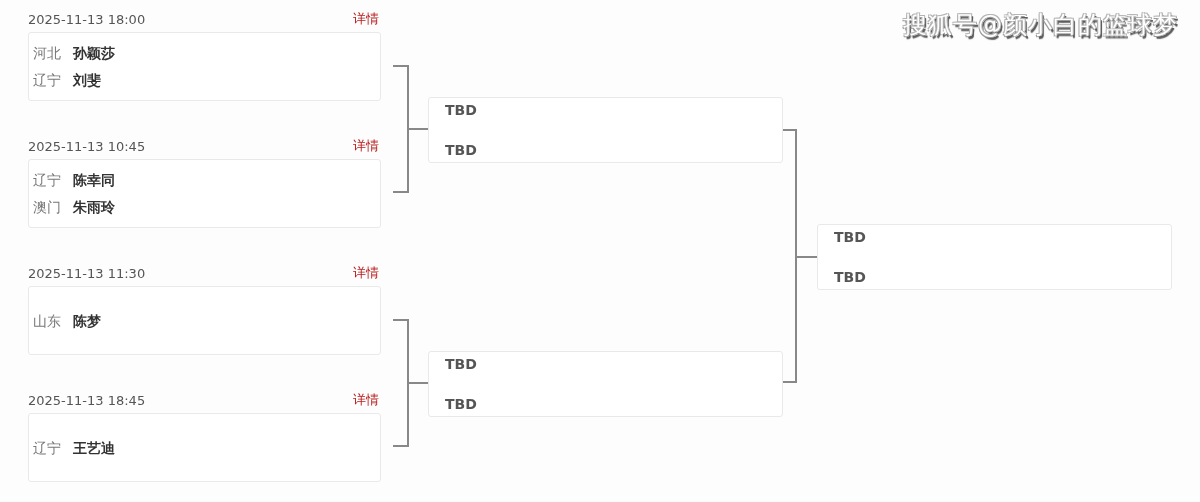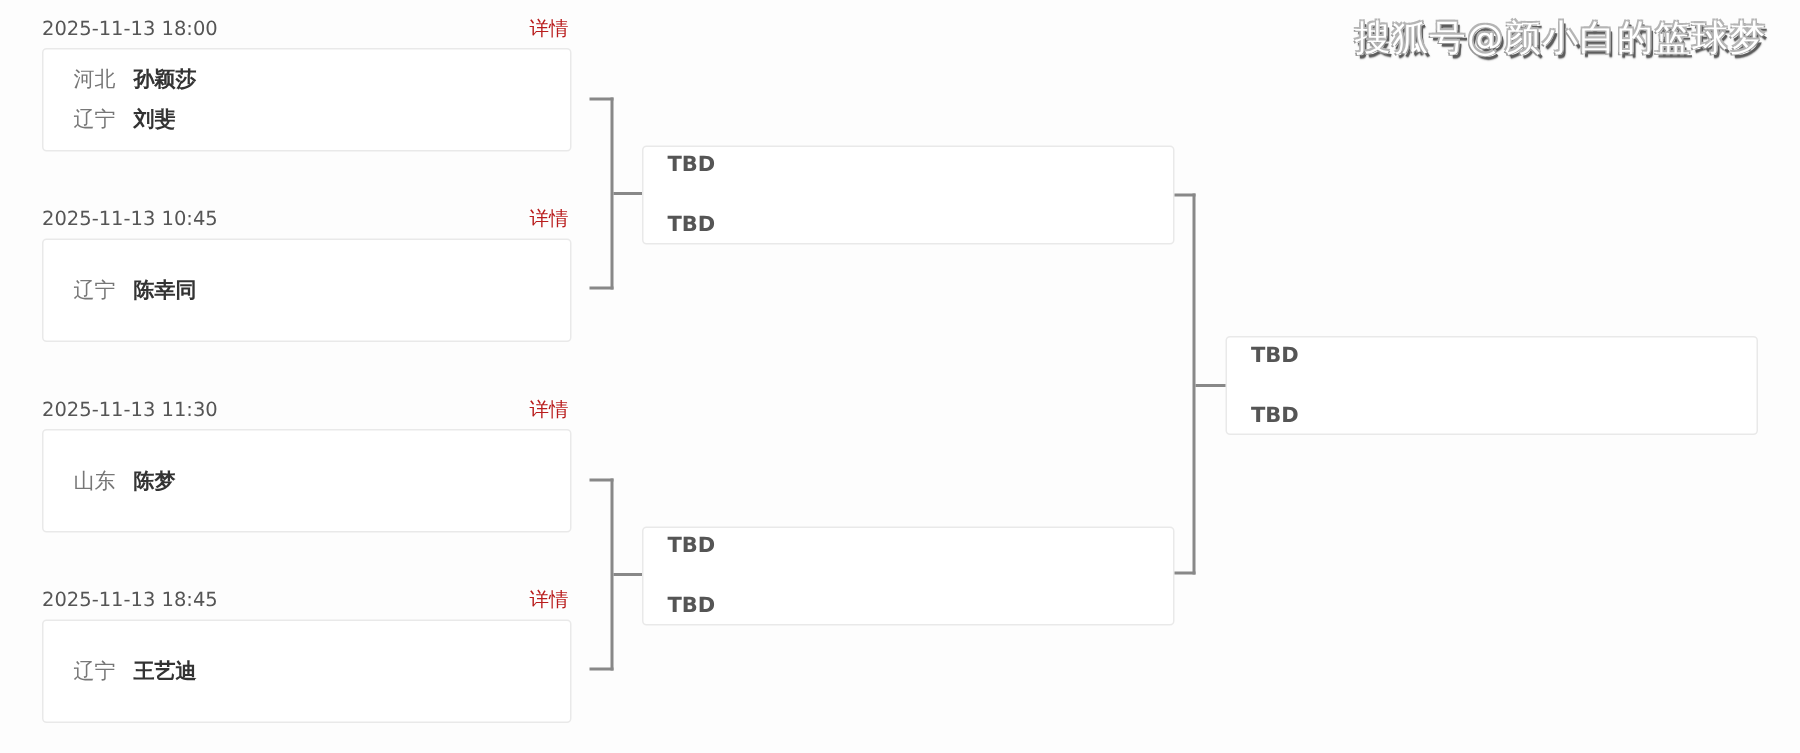--- a/index.html
+++ b/index.html
@@ -16,21 +16,21 @@
   .match-header {
     display:flex; justify-content:space-between; align-items:center;
     height:14px; margin-bottom:6px;
     font-size:13px; color:#555;
   }
   .details-link { color:#b91c1c; cursor:pointer; padding-right:2px; }
   .match-box {
     height:69px; background:#ffffff;
     border:1px solid #e9e9e9; border-radius:3px;
     display:flex; flex-direction:column; justify-content:space-evenly;
-    padding-left:20px;
+    padding-left:4px;
   }
   .player-row { display:flex; align-items:center; font-size:14px; line-height:1; }
   .region { color:#777; margin-right:12px; }
   .pname { color:#333; font-weight:bold; }
   
   .tbd-box {
     position:absolute; width:355px; height:66px;
     background:#ffffff; border:1px solid #e9e9e9; border-radius:3px;
     display:flex; flex-direction:column; justify-content:space-evenly;
     padding-left:16px;
@@ -80,20 +80,24 @@
   <div class="match" style="top:139px;">
     <div class="match-header">
       <span>2025-11-13 10:45</span>
       <span class="details-link">详情</span>
     </div>
     <div class="match-box">
       <div class="player-row">
         <span class="region">辽宁</span>
         <span class="pname">陈幸同</span>
       </div>
+      <div class="player-row">
+        <span class="region">澳门</span>
+        <span class="pname">朱雨玲</span>
+      </div>
     </div>
   </div>
 
   <div class="match" style="top:266px;">
     <div class="match-header">
       <span>2025-11-13 11:30</span>
       <span class="details-link">详情</span>
     </div>
     <div class="match-box">
       <div class="player-row">

